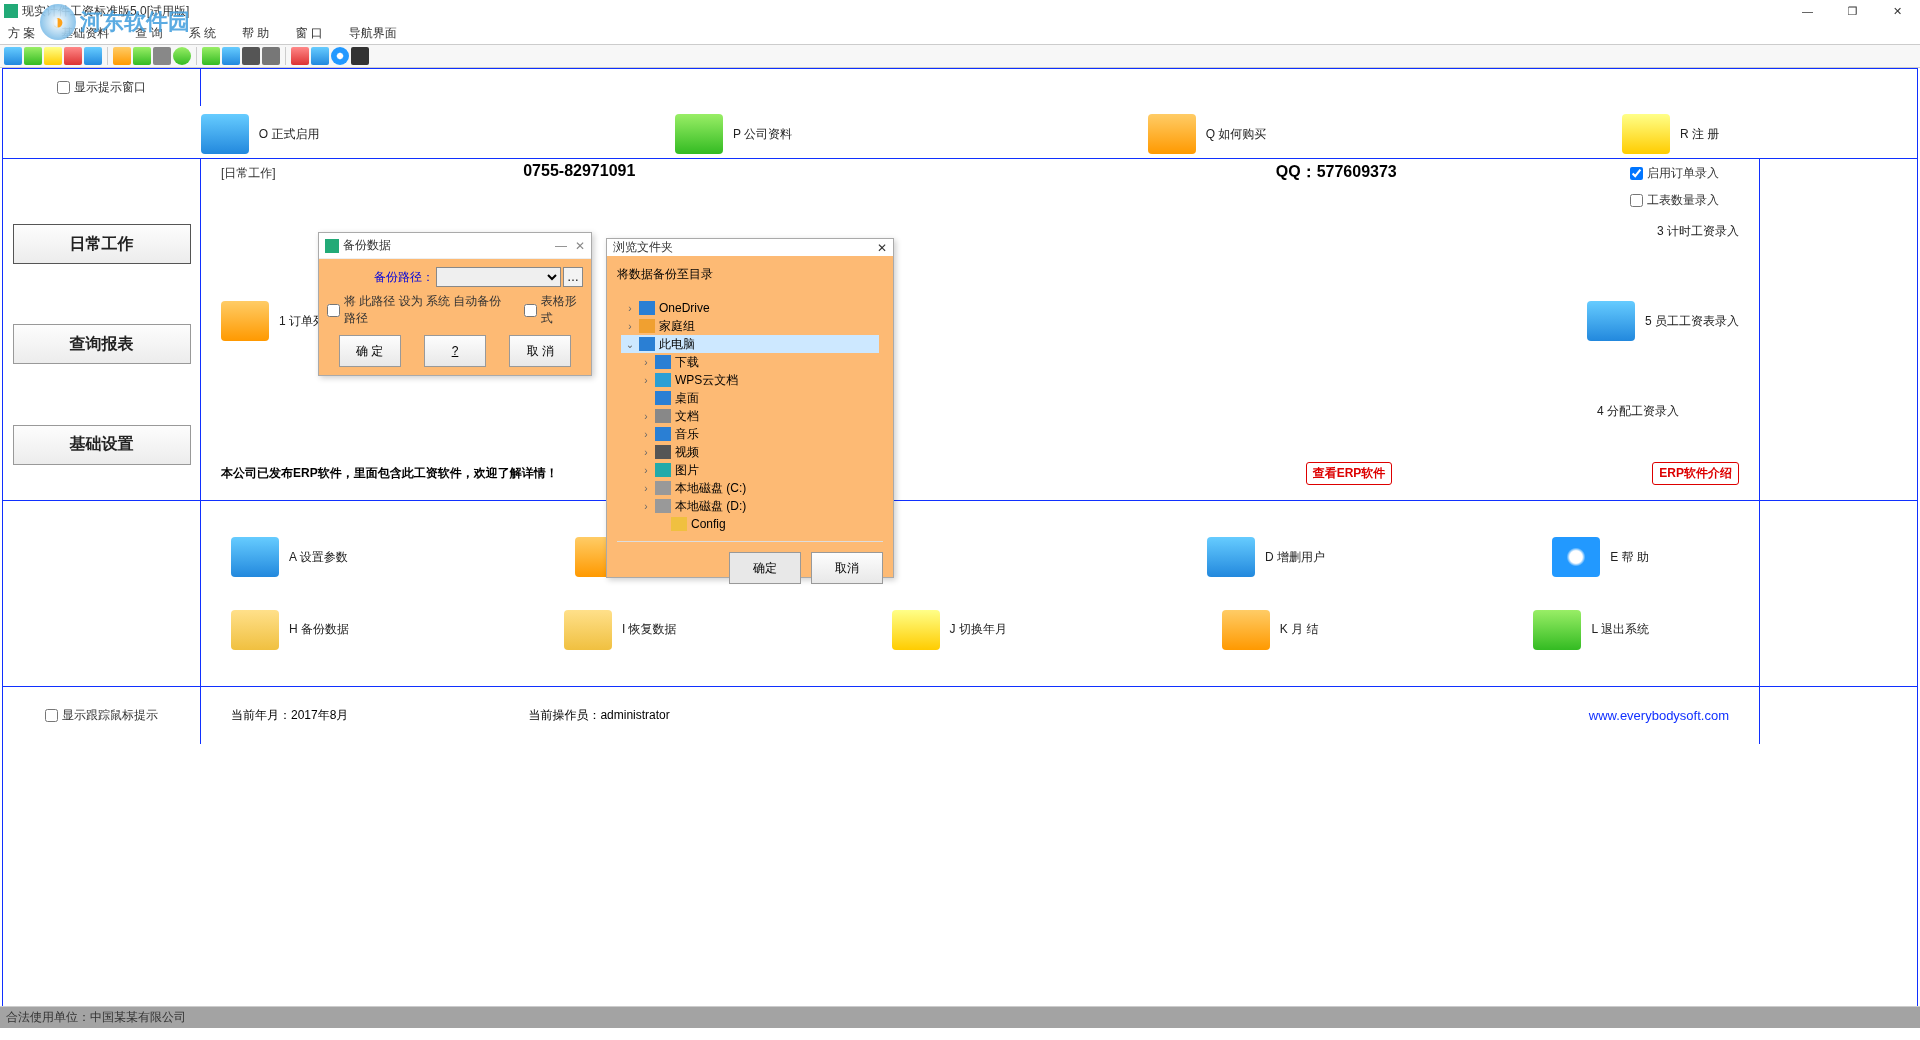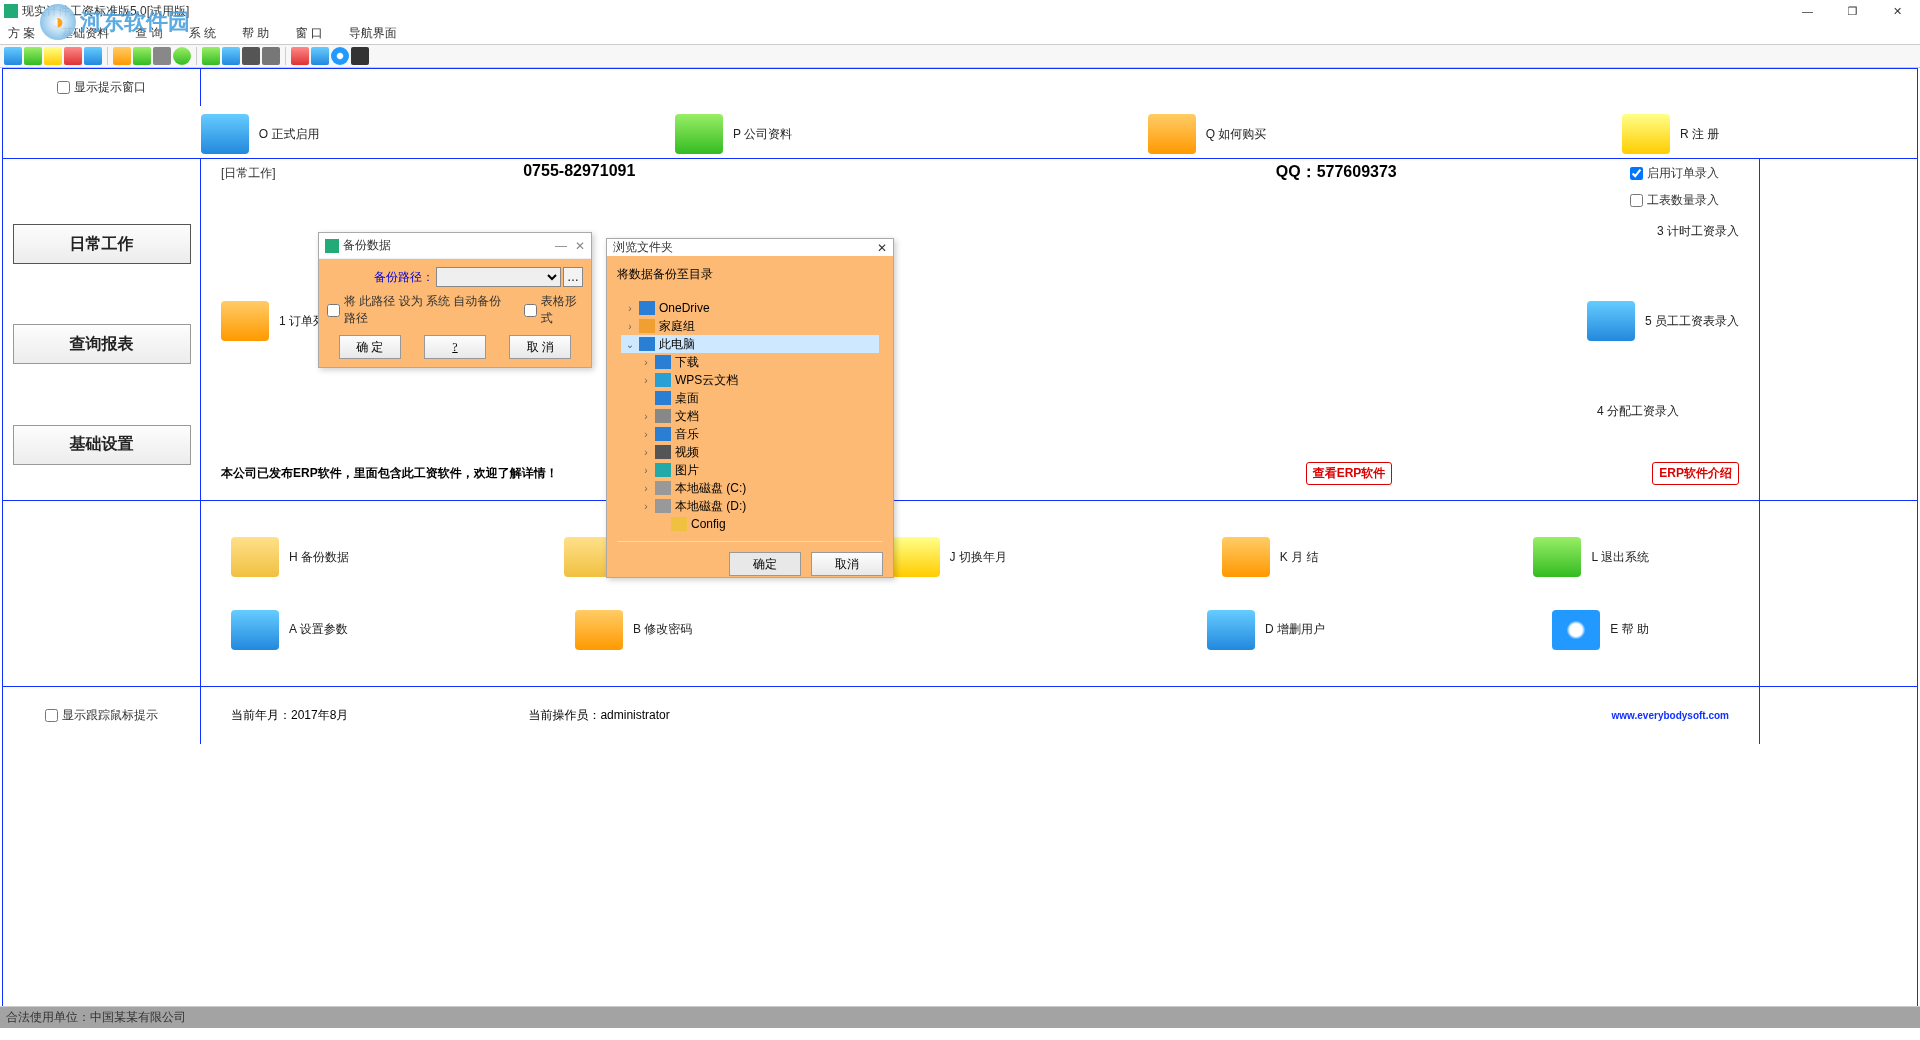--- a/index.html
+++ b/index.html
@@ -72,21 +72,21 @@
 .dialog .dlg-title .dlg-icon { width: 14px; height: 14px; background: #2a7; margin-right: 4px; }
 .dialog .dlg-title .dlg-controls { margin-left: auto; display: flex; gap: 8px; }
 .dialog .dlg-body { padding: 8px; font-size: 12px; }
 .dlg1 { top: 232px; left: 318px; width: 274px; }
 .dlg1 .path-row { display:flex; align-items:center; gap:2px; }
 .dlg1 .path-row label { color: #00d; font-size: 12px; margin-left: 47px; }
 .dlg1 select { flex:1; height: 20px; border: 1px solid #888; }
 .dlg1 .browse-btn { width: 20px; height: 20px; border: 1px solid #888; background:#f3f3f3; display:flex;align-items:center;justify-content:center; cursor:pointer;}
 .dlg1 .chk-row { display:flex; align-items:center; justify-content: center; gap: 16px; margin-top: 6px; color: #888;}
 .dlg1 .btn-row { display:flex; justify-content: space-around; margin-top: 8px; }
-.dlg1 button, .dlg2 button { min-width: 62px; height: 24px; border: 1px solid #999; background: linear-gradient(#fdfdfd,#e8e8e8); font-size: 12px; cursor: pointer; font-family: Liberation Serif, serif; }
+.dlg1 button, .dlg2 button { min-width: 62px; height: 32px; border: 1px solid #999; background: linear-gradient(#fdfdfd,#e8e8e8); font-size: 12px; cursor: pointer; }
 
 
 .dlg2 { top: 238px; left: 606px; width: 288px; height: 340px; display:flex; flex-direction:column;}
 .dlg2 .dlg-title { border-bottom: none; }
 .dlg2 .dlg-body { flex:1; display: flex; flex-direction: column; padding: 10px 10px 0;}
 .dlg2 .desc { font-size: 12px; margin-bottom: 12px; }
 .dlg2 .tree { flex:1; border: none; overflow: auto; font-size: 12px; padding: 4px;}
 .dlg2 .tree-item { display: flex; align-items: center; height: 18px; gap: 4px; cursor: default;}
 .dlg2 .tree-item .exp { width: 10px; text-align:center; color: #666; font-size: 10px;}
 .dlg2 .tree-item .ticon { width: 16px; height: 14px; }
@@ -97,21 +97,21 @@
 
 .ic-blue { background: linear-gradient(#6cf,#28d); }
 .ic-green { background: linear-gradient(#9e6,#3b2); }
 .ic-orange { background: linear-gradient(#fc6,#f90); }
 .ic-red { background: linear-gradient(#f88,#d33); }
 .ic-yellow { background: linear-gradient(#ff8,#fc0); }
 .ic-folder { background: linear-gradient(#ffe08a,#f0c040); }
 .ic-help { background: radial-gradient(circle,#fff 20%,#29f 30%); border-radius:50%; }
 
 .footer-row .content-cell{ display:flex; align-items:center; gap:180px; padding:20px 30px;}
-.website { color:#1030ff; font-weight:bold; font-size:10px; }
+.website { color:#1030ff; font-weight:normal; font-size:13px; }
 </style>
 </head>
 <body>
 
 <div class="titlebar">
   <span class="app-icon"></span>
   <span class="title">现实计件工资标准版5.0[试用版]</span>
   <div class="win-controls">
     <div class="win-btn">—</div>
     <div class="win-btn">❐</div>
@@ -237,57 +237,57 @@
       </div>
     </div>
     <div class="right-cell"></div>
   </div>
 
   <div class="row row3">
     <div class="sidebar-cell"></div>
     <div class="content-cell">
       <div class="row3-line">
         <div class="icon-btn">
+            <span class="big-icon ic-blue"></span>
+            <span class="label">A 设置参数</span>
+          </div>
+        <div class="icon-btn">
+            <span class="big-icon ic-orange"></span>
+            <span class="label">B 修改密码</span>
+          </div>
+        <div style="width:60px"></div>
+        <div class="icon-btn">
+            <span class="big-icon ic-blue"></span>
+            <span class="label">D 增删用户</span>
+          </div>
+        <div class="icon-btn">
+            <span class="big-icon ic-help"></span>
+            <span class="label">E 帮    助</span>
+          </div>
+      </div>
+      <div class="row3-line">
+        <div class="icon-btn">
             <span class="big-icon ic-folder"></span>
             <span class="label">H 备份数据</span>
           </div>
         <div class="icon-btn">
             <span class="big-icon ic-folder"></span>
             <span class="label">I  恢复数据</span>
           </div>
         <div class="icon-btn">
             <span class="big-icon ic-yellow"></span>
             <span class="label">J  切换年月</span>
           </div>
         <div class="icon-btn">
             <span class="big-icon ic-orange"></span>
             <span class="label">K 月    结</span>
           </div>
         <div class="icon-btn">
             <span class="big-icon ic-green"></span>
             <span class="label">L  退出系统</span>
-          </div>
-      </div>
-      <div class="row3-line">
-        <div class="icon-btn">
-            <span class="big-icon ic-blue"></span>
-            <span class="label">A 设置参数</span>
-          </div>
-        <div class="icon-btn">
-            <span class="big-icon ic-orange"></span>
-            <span class="label">B 修改密码</span>
-          </div>
-        <div style="width:60px"></div>
-        <div class="icon-btn">
-            <span class="big-icon ic-blue"></span>
-            <span class="label">D 增删用户</span>
-          </div>
-        <div class="icon-btn">
-            <span class="big-icon ic-help"></span>
-            <span class="label">E 帮    助</span>
           </div>
       </div>
     </div>
     <div class="right-cell"></div>
   </div>
 
   <div class="row row4 footer-row">
     <div class="sidebar-cell" style="justify-content:center;align-items:center;">
       <label class="checkbox-row">
         <input type="checkbox" style="">

